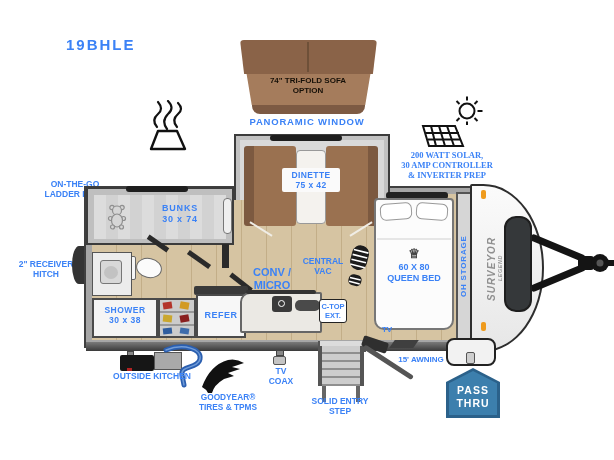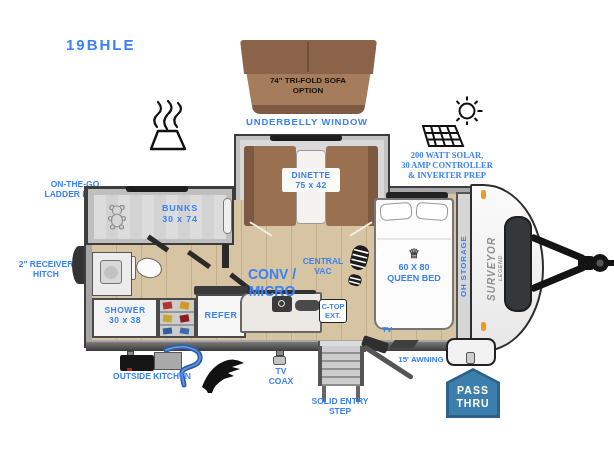--- a/index.html
+++ b/index.html
@@ -29,21 +29,21 @@
 
   <div class="abs" style="left:240px;top:40px;width:137px;height:34px;background:var(--sofa-brown-dark);
               clip-path:polygon(0 0,100% 0,97% 100%,3% 100%);border-radius:4px 4px 0 0;"></div>
   <div class="abs" style="left:307px;top:42px;width:2px;height:30px;background:#6e5038;"></div>
   <div class="abs" style="left:244px;top:74px;width:129px;height:31px;background:var(--sofa-brown);
               clip-path:polygon(2% 0,98% 0,94% 100%,6% 100%);"></div>
   <div class="abs" style="left:252px;top:105px;width:113px;height:9px;background:var(--sofa-base);border-radius:0 0 8px 8px;"></div>
   <div class="lbl" style="left:242px;top:76px;width:132px;font-size:8px;color:#161008;">74" TRI-FOLD SOFA
 OPTION</div>
 
-  <div class="lbl sp" style="left:232px;top:116px;width:150px;font-size:9.5px;">UNDERBELLY WINDOW</div>
+  <div class="lbl sp" style="left:232px;top:116px;width:150px;font-size:9.5px;">PANORAMIC WINDOW</div>
 
   <svg class="abs" style="left:138px;top:100px;" width="52" height="52" viewBox="0 0 52 52">
     <path d="M13 49 L20 31 L39 31 L47 49 Z" fill="none" stroke="#111" stroke-width="2.4" stroke-linejoin="round"></path>
     <path d="M19 27 Q13 20 20 14 Q26 9 20 2" fill="none" stroke="#111" stroke-width="2.2" stroke-linecap="round"></path>
     <path d="M29 29 Q23 21 30 14 Q37 8 30 1" fill="none" stroke="#111" stroke-width="2.2" stroke-linecap="round"></path>
     <path d="M39 27 Q33 20 40 14 Q46 9 40 3" fill="none" stroke="#111" stroke-width="2.2" stroke-linecap="round"></path>
   </svg>
 
   <svg class="abs" style="left:414px;top:96px;" width="74" height="54" viewBox="0 0 74 54">
     <g stroke="#111" stroke-width="2" fill="none">
@@ -126,21 +126,21 @@
 
   <div class="abs" style="left:194px;top:286px;width:54px;height:9px;background:#3a3a3a;border-radius:2px;"></div>
   <div class="abs whitebox" style="left:196px;top:294px;width:50px;height:44px;background:#f7f7f7;"></div>
   <div class="lbl" style="left:198px;top:310px;width:46px;font-size:9px;letter-spacing:.5px;">REFER</div>
 
   <div class="abs" style="left:240px;top:292px;width:82px;height:41px;background:#ebe9e4;border:2px solid #666;border-radius:10px 2px 2px 2px;"></div>
   <div class="abs" style="left:246px;top:290px;width:70px;height:4px;background:#333;border-radius:2px;"></div>
   <div class="abs" style="left:272px;top:296px;width:20px;height:16px;background:#3a3a3a;border-radius:3px;"></div>
   <div class="abs" style="left:278px;top:300px;width:7px;height:7px;border:1.5px solid #fff;border-radius:50%;"></div>
   <div class="abs" style="left:295px;top:300px;width:25px;height:11px;background:#4a4a4a;border-radius:5px;"></div>
-  <div class="lbl" style="left:244px;top:266px;width:56px;font-size:14px;">CONV /
+  <div class="lbl" style="left:244px;top:266px;width:56px;font-size:11px;">CONV /
 MICRO</div>
   <div class="lbl" style="left:319px;top:299px;width:28px;font-size:7.5px;background:#fff;border:1.5px solid #222;border-radius:3px;padding:2px 0;">C-TOP
 EXT.</div>
 
   <div class="lbl" style="left:296px;top:256px;width:54px;font-size:8.5px;text-align:center;">CENTRAL
 VAC</div>
   <svg class="abs" style="left:344px;top:245px;transform:rotate(14deg);" width="28" height="42" viewBox="0 0 28 42">
     <rect x="5" y="0" width="17" height="25" rx="8.5" fill="#1c1c1c"></rect>
     <rect x="8" y="30" width="13" height="11" rx="4.5" fill="#1c1c1c"></rect>
     <g stroke="#fff" stroke-width="1.6">
@@ -173,20 +173,22 @@
   <div class="abs" style="left:154px;top:352px;width:28px;height:18px;background:#a9a9a9;border:1px solid #555;"></div>
   <svg class="abs" style="left:158px;top:342px;" width="52" height="46" viewBox="0 0 52 46">
     <path d="M8 8 C26 1 44 7 42 17 C40 27 22 23 24 33 L26 43" fill="none" stroke="var(--hose-blue)" stroke-width="5" stroke-linecap="round"></path>
     <path d="M8 8 C26 1 44 7 42 17 C40 27 22 23 24 33 L26 43" fill="none" stroke="#6f9bd8" stroke-width="1.5" stroke-linecap="round"></path>
   </svg>
   <div class="lbl" style="left:96px;top:371px;width:112px;font-size:8.5px;">OUTSIDE KITCHEN</div>
 
   <svg class="abs" style="left:200px;top:355px;" width="46" height="40" viewBox="0 0 46 40">
     <path d="M2 32 Q10 10 28 5 Q36 3 44 8 L32 12 L40 14 L28 18 L34 21 L24 24 Q14 30 12 38 L8 38 Q6 34 2 32 Z" fill="#111"></path>
   </svg>
+  <div class="lbl" style="left:184px;top:393px;width:88px;font-size:8.3px;">GOODYEAR®
+TIRES &amp; TPMS</div>
 
   <div class="abs" style="left:318px;top:346px;width:46px;height:40px;border-left:4px solid #555;border-right:4px solid #555;
               background:repeating-linear-gradient(180deg,#cdcdcd 0 6px,#8f8f8f 6px 8px);"></div>
   <div class="abs" style="left:322px;top:386px;width:4px;height:16px;background:#666;"></div>
   <div class="abs" style="left:356px;top:386px;width:4px;height:16px;background:#666;"></div>
   <div class="lbl" style="left:298px;top:396px;width:84px;font-size:8.5px;">SOLID ENTRY
 STEP</div>
 
   <div class="abs" style="left:362px;top:339px;width:26px;height:11px;background:#2f2f2f;border-radius:2px;transform:rotate(18deg);"></div>
   <div class="lbl" style="left:376px;top:325px;width:22px;font-size:8px;">TV</div>

